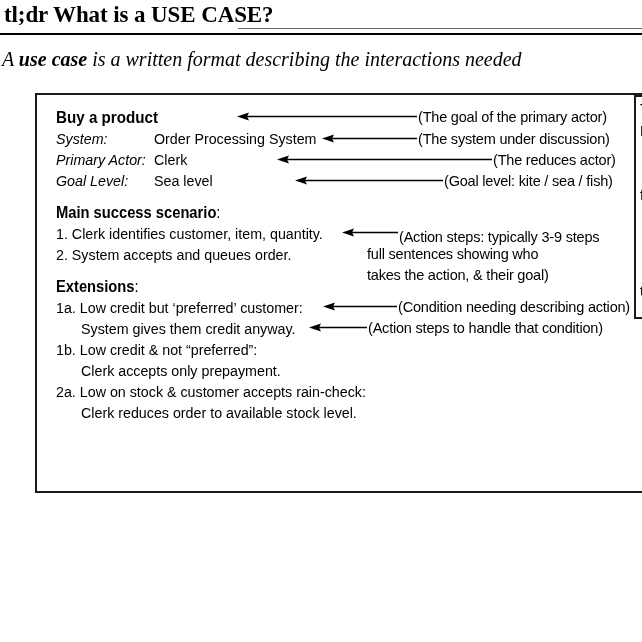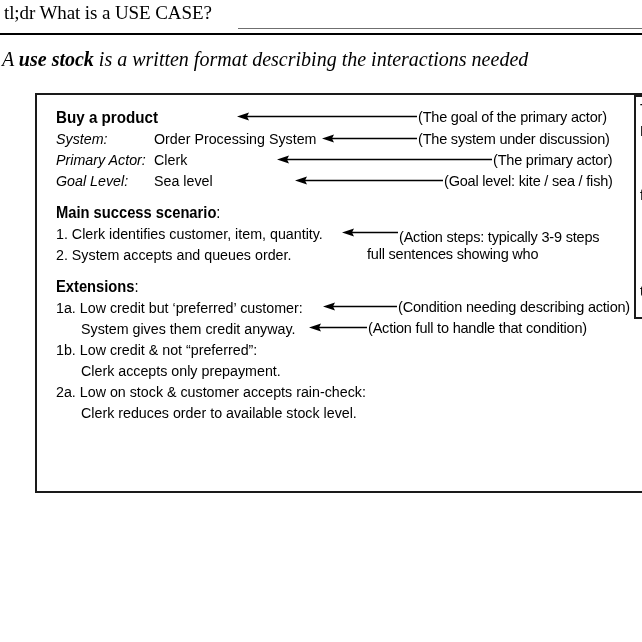--- a/index.html
+++ b/index.html
@@ -15,22 +15,22 @@
     font-family: "Liberation Sans", sans-serif;
     color: #000000;
   }
 
   
   #header-title {
     position: absolute;
     left: 4px;
     top: 2px;
     font-family: "Liberation Serif", serif;
-    font-weight: normal;
-    font-size: 19px;
+    font-weight: bold;
+    font-size: 23px;
     letter-spacing: -0.1px;
     white-space: nowrap;
   }
   #header-rule-short {
     position: absolute;
     left: 238px;
     top: 28px;
     width: 404px;
     height: 1px;
     background: #6f6f6f;
@@ -131,21 +131,21 @@
   }
   .arrow svg { display: block; overflow: visible; }
 </style>
 </head>
 <body>
 
 <div id="header-title">tl;dr What is a USE CASE?</div>
 <div id="header-rule-short"></div>
 <div id="header-rule"></div>
 
-<div id="subtitle"><span>A </span><b>use stock</b><span> is a written format describing the interactions needed</span></div>
+<div id="subtitle"><span>A </span><b>use case</b><span> is a written format describing the interactions needed</span></div>
 
 <div id="usecase-box">
 
   <div class="uc-text uc-title" style="left:19px; top:14px;">Buy a product</div>
 
   <div class="uc-text ital" style="left:19px; top:36px;">System:</div>
   <div class="uc-text ital" style="left:19px; top:57px;">Primary Actor:</div>
   <div class="uc-text ital" style="left:19px; top:78px;">Goal Level:</div>
 
   <div class="uc-text" style="left:117px; top:36px;">Order Processing System</div>
@@ -210,28 +210,29 @@
 
   <div class="arrow" style="left:272px; top:227px; width:58px;">
     <svg width="58" height="11" viewBox="0 0 58 11">
       <line x1="9" y1="5.5" x2="58" y2="5.5" stroke="#000" stroke-width="1.3"></line>
       <polygon points="0,5.5 12,1.4 10,5.5 12,9.6" fill="#000"></polygon>
     </svg>
   </div>
 
   <div class="annot" style="left:381px; top:15px;">(The goal of the primary actor)</div>
   <div class="annot" style="left:381px; top:37px;">(The system under discussion)</div>
-  <div class="annot" style="left:456px; top:58px;">(The primary actor)</div>
+  <div class="annot" style="left:456px; top:58px;">(The reduces actor)</div>
   <div class="annot" style="left:407px; top:79px;">(Goal level: kite / sea / fish)</div>
 
   <div class="annot" style="left:362px; top:135px;">(Action steps: typically 3-9 steps</div>
   <div class="annot right" style="left:330px; top:152px; width:272px;">full sentences showing who</div>
+  <div class="annot right" style="left:330px; top:173px; width:272px;">takes the action, &amp; their goal)</div>
 
   <div class="annot" style="left:361px; top:205px;">(Condition needing describing action)</div>
-  <div class="annot" style="left:331px; top:226px;">(Action full to handle that condition)</div>
+  <div class="annot" style="left:331px; top:226px;">(Action steps to handle that condition)</div>
 
 </div>
 
 <div id="secondary-box">
   <div class="frag" style="top:4px;">T</div>
   <div class="frag" style="top:26px;">N</div>
   <div class="frag" style="top:90px;">f</div>
   <div class="frag" style="top:186px;">t</div>
 </div>
 

